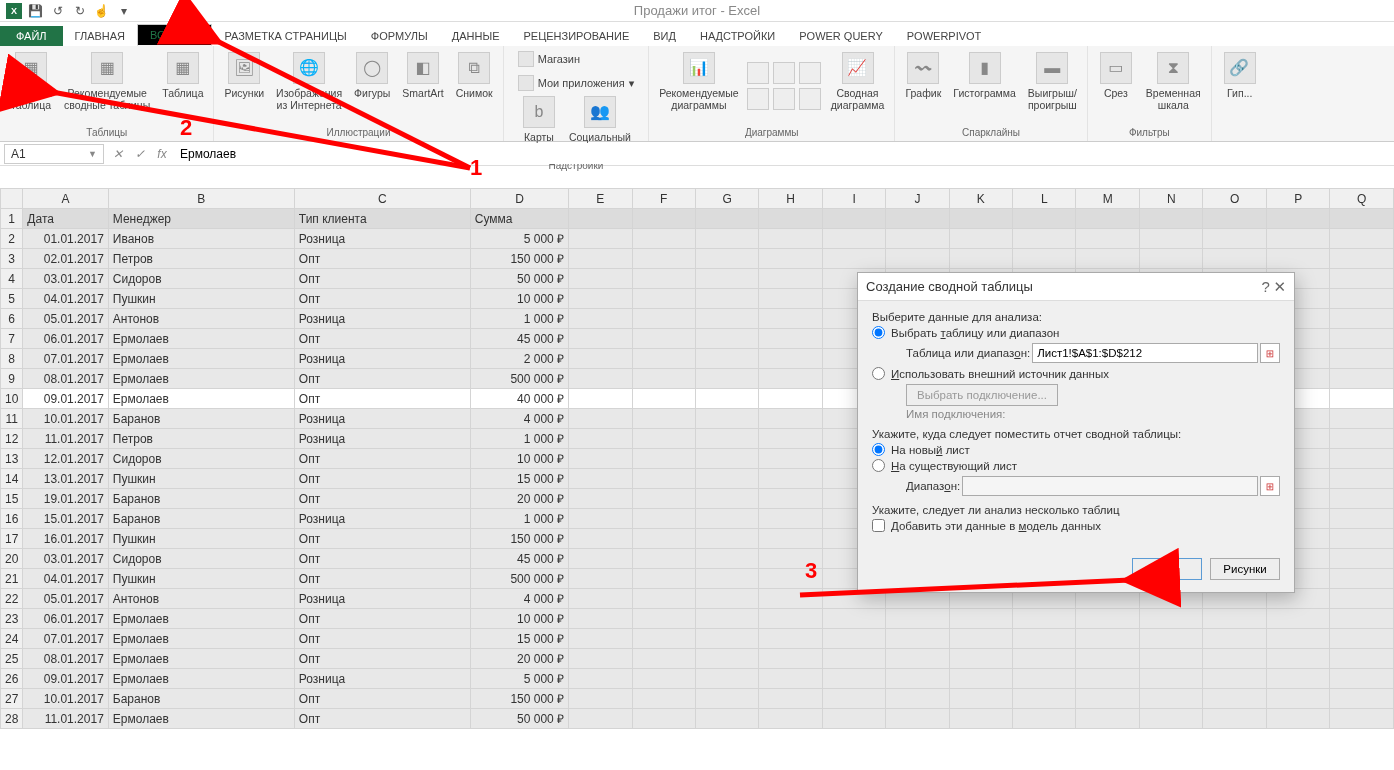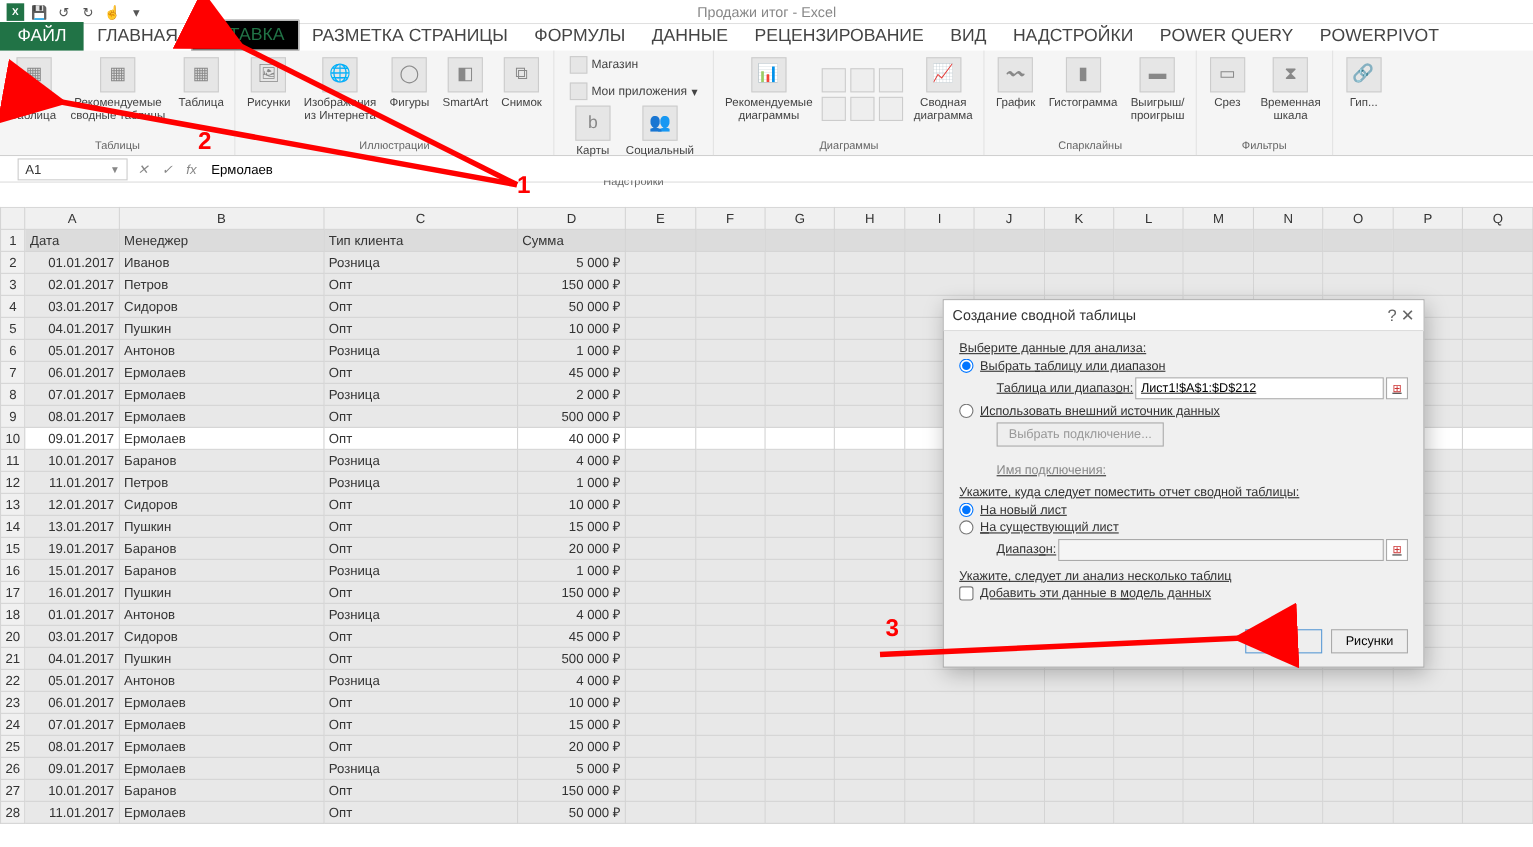--- a/index.html
+++ b/index.html
@@ -5,34 +5,34 @@
   * { box-sizing: border-box; margin: 0; padding: 0; }
   body { font-family: "Segoe UI", Tahoma, sans-serif; font-size: 12px; background: #fff; color: #333; width: 1394px; height: 770px; overflow: hidden; position: relative; }
   
   .titlebar { height: 22px; background: #fff; display: flex; align-items: center; justify-content: space-between; border-bottom: 1px solid #ddd; }
   .qat { display: flex; align-items: center; gap: 6px; padding-left: 6px; }
   .qat-btn { width: 16px; height: 16px; display: flex; align-items: center; justify-content: center; font-size: 12px; color: #555; }
   .excel-icon { width: 16px; height: 16px; background: #217346; color: #fff; font-size: 9px; font-weight: bold; display:flex;align-items:center;justify-content:center; }
   .title { position: absolute; left: 50%; transform: translateX(-50%); color: #888; font-size: 13px; }
   
   .ribbon-tabs { height: 24px; display: flex; align-items: flex-end; padding-left: 0; background: #fff; }
-  .ribbon-tab { padding: 4px 12px; font-size: 16px; color: #444; cursor: pointer; position: relative; margin-top: 29px; }
+  .ribbon-tab { padding: 4px 12px; font-size: 11px; color: #444; cursor: pointer; position: relative; margin-top: 29px; }
   .ribbon-tab.file { background: #217346; color: #fff; padding: 4px 16px; }
   .ribbon-tab.active { border: 1px solid #ccc; border-bottom: 1px solid #f5f5f5; background: #000000; color: #217346; }
   
   .ribbon { height: 96px; background: #f5f5f5; border-bottom: 1px solid #ccc; display: flex; align-items: stretch; }
   .group { display: flex; flex-direction: column; align-items: center; border-right: 1px solid #e3e3e3; padding: 3px 6px 0; }
   .group-items { display: flex; align-items: flex-start; gap: 4px; flex: 1; }
   .group-label { font-size: 10px; color: #666; padding: 2px 0 3px; }
   .rbtn { display: flex; flex-direction: column; align-items: center; justify-content: flex-start; padding: 3px 4px; font-size: 10.5px; color: #444; text-align: center; cursor: pointer; line-height: 1.15; min-width: 44px; }
   .rbtn .ico { width: 32px; height: 32px; background: #e6e6e6; border: 1px solid #ccc; margin-bottom: 3px; display:flex;align-items:center;justify-content:center;font-size:16px;color:#888; }
   .rbtn-sm { display: flex; align-items: center; gap: 4px; font-size: 11px; color: #444; padding: 2px 4px; cursor: pointer; }
   .rbtn-sm .ico-s { width: 16px; height: 16px; background: #e6e6e6; border: 1px solid #ccc; }
   
-  .fxbar { height: 24px; background: #fff; border-bottom: 1px solid #ddd; display: flex; align-items: center; gap: 6px; padding: 0 16px; }
+  .fxbar { height: 24px; background: #fff; border-bottom: 1px solid #ddd; display: flex; align-items: center; gap: 6px; padding: 0 4px; }
   .namebox { width: 100px; height: 20px; border: 1px solid #ccc; padding: 0 6px; font-size: 12px; display:flex;align-items:center;justify-content:space-between; }
   .namebox span.car { color:#888;font-size:9px; }
   .fx-sep { color: #ccc; display:flex;gap:6px; }
   .fx-sym { width:16px;text-align:center;color:#888;font-style:italic; }
   .fx-in { flex:1; height:20px; border:none; font-size:12px; padding:0 4px; outline:none; }
   
   .grid-wrap { position: absolute; top: 188px; left: 0; right: 0; bottom: 0; overflow: hidden; }
   table.grid { border-collapse: collapse; table-layout: fixed; }
   table.grid th, table.grid td { border: 1px solid #d4d4d4; font-size: 12px; height: 20px; padding: 0 4px; }
   table.grid th { background: #f0f0f0; font-weight: normal; color: #333; text-align: center; }
@@ -45,21 +45,21 @@
   .num { text-align: right; }
   
   .colA{width:86px;} .colB{width:190px;} .colC{width:180px;} .colD{width:100px;}
   .colEmpty{width:65px;}
   
   .dialog { position: absolute; left: 857px; top: 272px; width: 438px; background: #f0f0f0; border: 1px solid #aaa; box-shadow: 2px 6px 18px rgba(0,0,0,.25); font-size: 11.5px; }
   .dlg-title { height: 28px; display: flex; align-items: center; justify-content: space-between; padding: 0 8px; background: #fff; border-bottom: 1px solid #ddd; font-size: 13px; }
   .dlg-close, .dlg-help { width: 24px; text-align: center; color: #666; cursor: pointer; font-size:15px; }
   .dlg-body { padding: 10px 14px; }
   .dlg-body label { display: flex; align-items: center; gap: 6px; margin: 3px 0; }
-  .dlg-section { margin-bottom: 8px; text-decoration: underline; }
+  .dlg-section { margin-bottom: 8px; }
   .dlg-indent { margin-left: 18px; }
   .dlg-input-row { display: flex; align-items: center; gap: 2px; margin: 4px 0 4px 34px; }
   .dlg-input-row input[type=text] { flex:1; height: 20px; border:1px solid #aaa; padding:0 4px; font-size:11.5px; }
   .ref-btn { width: 20px; height: 20px; border:1px solid #aaa; background:#fff; display:flex;align-items:center;justify-content:center; font-size:10px; color:#c33; }
   .dlg-btn { height: 22px; border:1px solid #aaa; background:#eee; padding:0 10px; font-size:11.5px; cursor:pointer; }
   .dlg-btn.disabled { color:#999; }
   .dlg-btn.primary { border:1px solid #5b9bd5; }
   .dlg-footer { display:flex; justify-content:flex-end; gap:8px; padding:8px 14px 12px; }
   u.ak { text-decoration: underline; }
   
@@ -618,40 +618,20 @@
           <td></td>
           <td></td>
           <td></td>
           <td></td>
           <td></td>
           <td></td>
           <td></td>
           <td></td>
         </tr>
         <tr class="sel">
-          <th class="rowhdr">18</th>
-          <td class="num" style="text-align:right">01.01.2017</td>
-          <td>Антонов</td>
-          <td>Розница</td>
-          <td class="num">4 000 ₽</td>
-          <td></td>
-          <td></td>
-          <td></td>
-          <td></td>
-          <td></td>
-          <td></td>
-          <td></td>
-          <td></td>
-          <td></td>
-          <td></td>
-          <td></td>
-          <td></td>
-          <td></td>
-        </tr>
-        <tr class="sel">
           <th class="rowhdr">20</th>
           <td class="num" style="text-align:right">03.01.2017</td>
           <td>Сидоров</td>
           <td>Опт</td>
           <td class="num">45 000 ₽</td>
           <td></td>
           <td></td>
           <td></td>
           <td></td>
           <td></td>
@@ -845,21 +825,21 @@
         </label>
       <div class="dlg-input-row">
         <span>Таблица или диапаз<u class="ak">о</u>н:</span>
         <input type="text" value="Лист1!$A$1:$D$212" style="">
         <div class="ref-btn">⊞</div>
       </div>
       <label class="dlg-indent">
           <input type="radio" style=""> 
           <span><u class="ak">И</u>спользовать внешний источник данных</span>
         </label>
-      <div style="margin:4px 0 16px 34px"><button class="dlg-btn disabled">Выбрать подключение...</button></div>
+      <div style="margin:4px 0 2px 34px"><button class="dlg-btn disabled">Выбрать подключение...</button></div>
       <div style="margin-left:34px;color:#888">Имя подключения:</div>
     </div>
     <div class="dlg-section">
       <div>Укажите, куда следует поместить отчет сводной таблицы:</div>
       <label class="dlg-indent">
           <input type="radio" checked="" style=""> 
           <span>На новы<u class="ak">й</u> лист</span>
         </label>
       <label class="dlg-indent">
           <input type="radio" style=""> 

